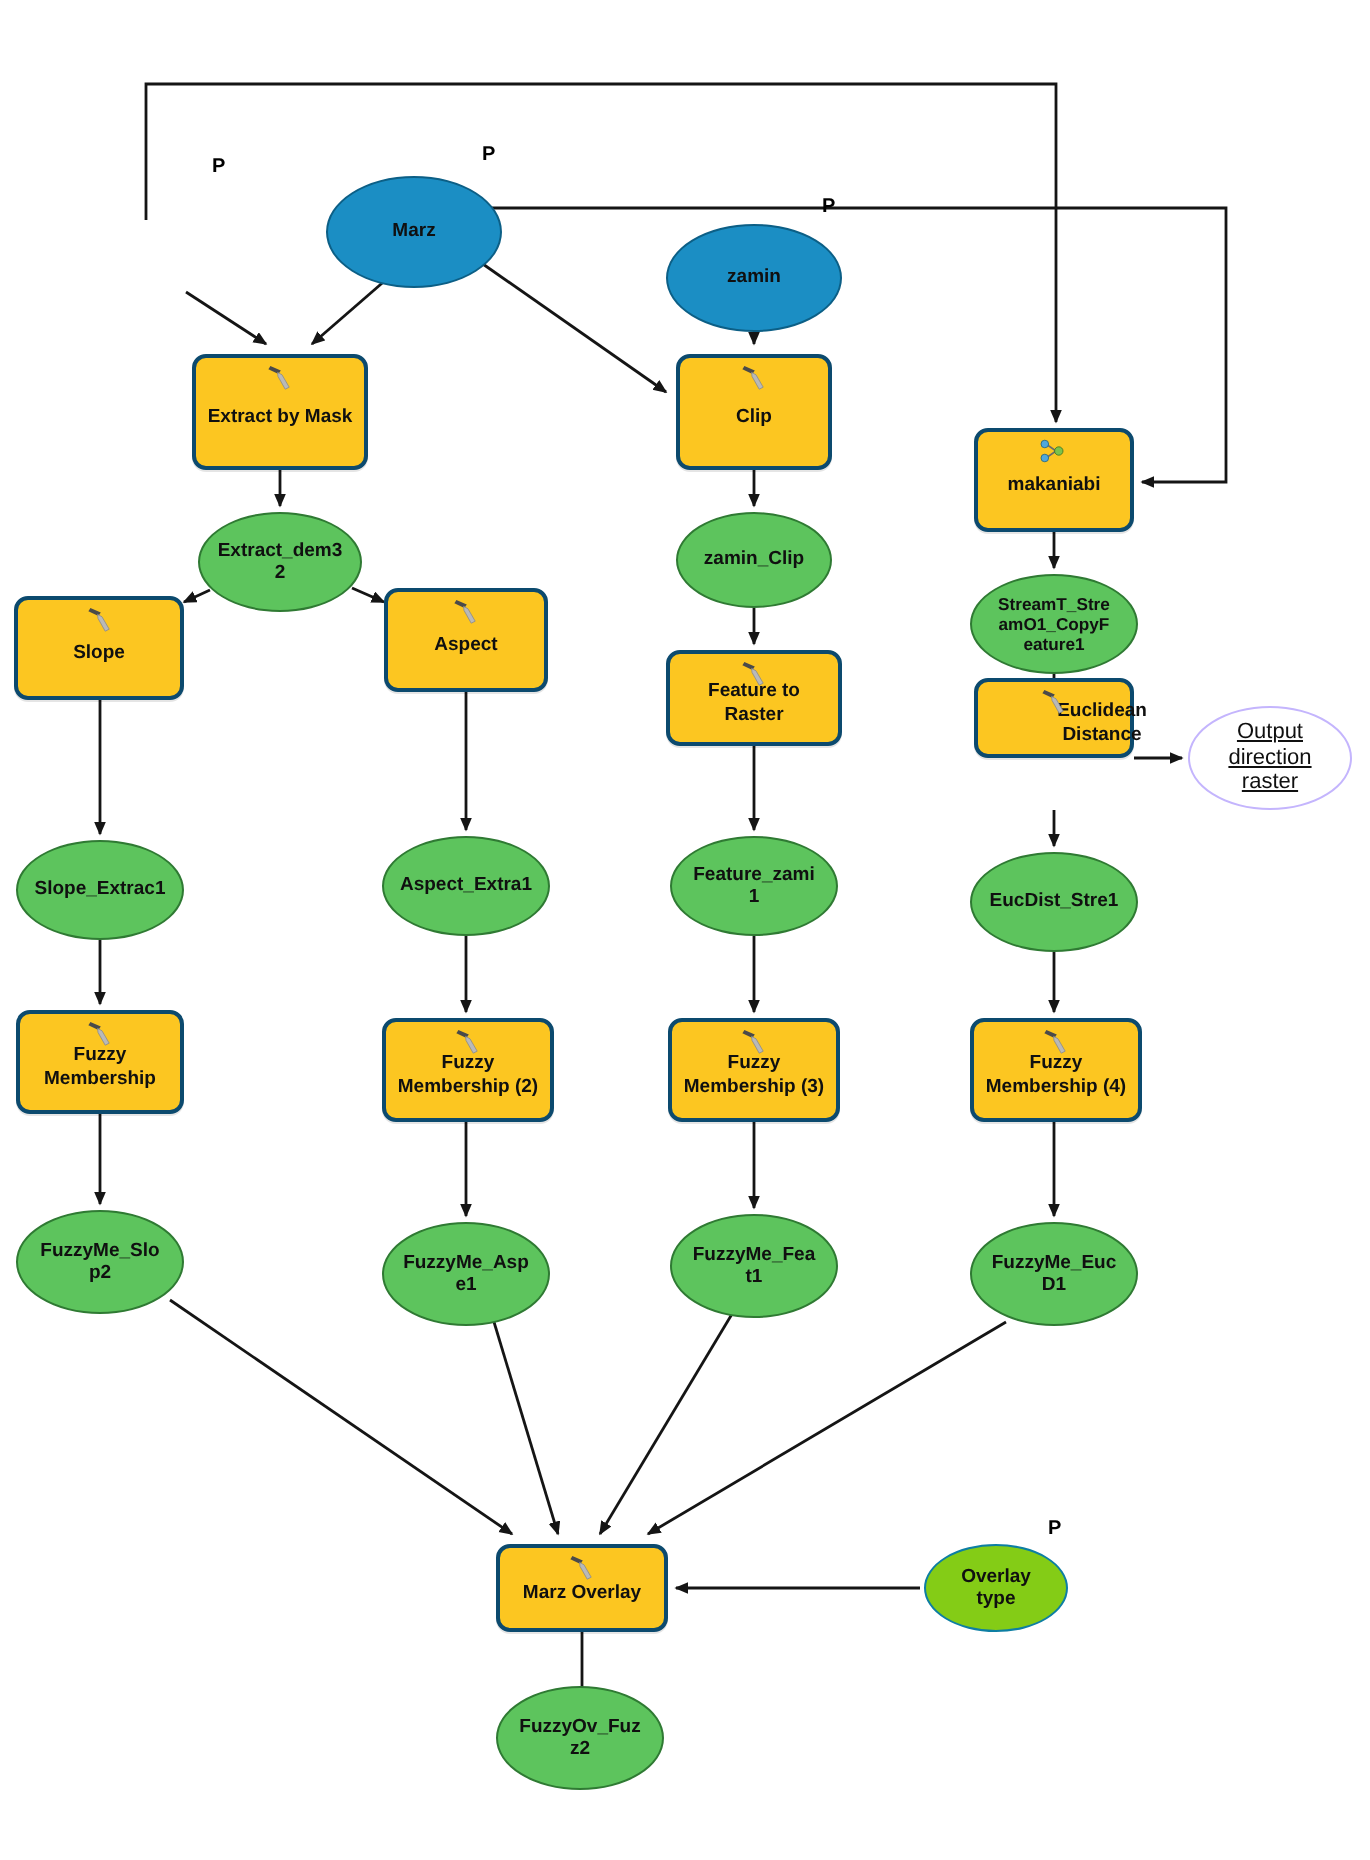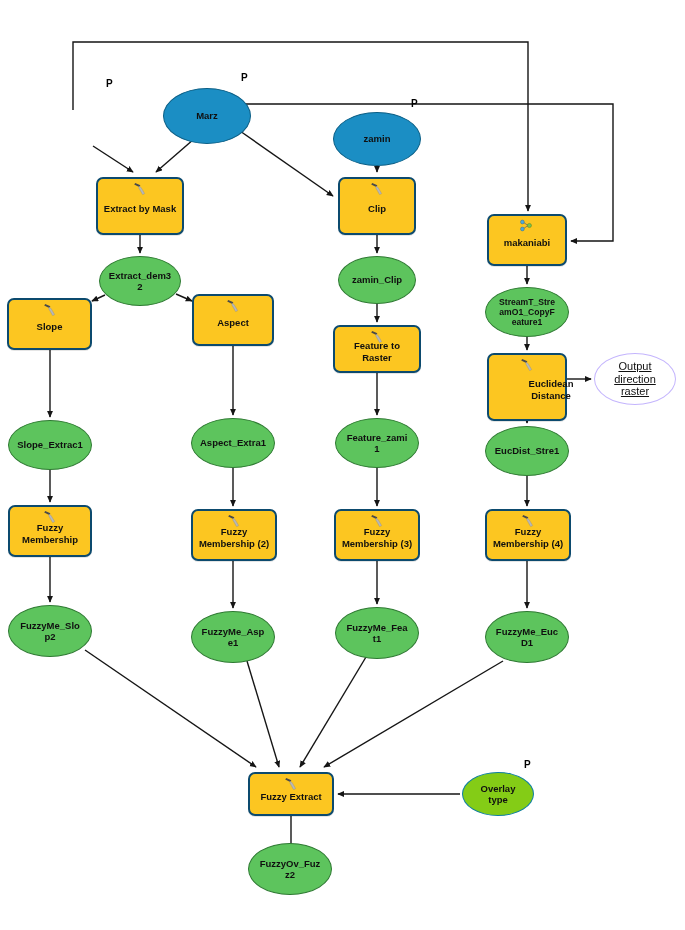--- a/index.html
+++ b/index.html
@@ -248,21 +248,21 @@
   <div class="node tool" style="left:333px;top:325px;width:88px;height:48px;">
     <span class="tool-icon">
       <svg viewBox="0 0 16 13" width="16" height="13" xmlns="http://www.w3.org/2000/svg">
         <path d="M3.2,1.0 L8.4,3.2 L7.2,5.0 L2.2,2.6 Z" fill="#4a4a4a"></path>
         <path d="M6.8,4.2 L9.0,5.4 L12.6,11.6 L10.6,12.6 L7.0,6.2 Z" fill="#b9b9b9" stroke="#8a8a8a" stroke-width="0.4"></path>
       </svg>
     </span>
     <span class="lbl">Feature to Raster</span>
   </div>
 
-  <div class="node tool" style="left:487px;top:353px;width:80px;height:68px;padding-left:48px;">
+  <div class="node tool" style="left:487px;top:339px;width:80px;height:40px;padding-left:48px;">
     <span class="tool-icon">
       <svg viewBox="0 0 16 13" width="16" height="13" xmlns="http://www.w3.org/2000/svg">
         <path d="M3.2,1.0 L8.4,3.2 L7.2,5.0 L2.2,2.6 Z" fill="#4a4a4a"></path>
         <path d="M6.8,4.2 L9.0,5.4 L12.6,11.6 L10.6,12.6 L7.0,6.2 Z" fill="#b9b9b9" stroke="#8a8a8a" stroke-width="0.4"></path>
       </svg>
     </span>
     <span class="lbl">Euclidean<br>Distance</span>
   </div>
 
   <div class="node ell ell-white" style="left:594px;top:353px;width:82px;height:52px;">
@@ -341,21 +341,21 @@
     <span class="lbl">FuzzyMe_Euc<br>D1</span>
   </div>
 
   <div class="node tool" style="left:248px;top:772px;width:86px;height:44px;">
     <span class="tool-icon">
       <svg viewBox="0 0 16 13" width="16" height="13" xmlns="http://www.w3.org/2000/svg">
         <path d="M3.2,1.0 L8.4,3.2 L7.2,5.0 L2.2,2.6 Z" fill="#4a4a4a"></path>
         <path d="M6.8,4.2 L9.0,5.4 L12.6,11.6 L10.6,12.6 L7.0,6.2 Z" fill="#b9b9b9" stroke="#8a8a8a" stroke-width="0.4"></path>
       </svg>
     </span>
-    <span class="lbl">Fuzzy Extract</span>
+    <span class="lbl">Marz Overlay</span>
   </div>
 
   <div class="node ell ell-cyan" style="left:462px;top:772px;width:72px;height:44px;">
     <span class="lbl">Overlay<br>type</span>
   </div>
   <div class="p-mark" style="left:524px;top:759px;">P</div>
 
   <div class="node ell ell-green" style="left:248px;top:843px;width:84px;height:52px;align-items:center;">
     <span class="lbl">FuzzyOv_Fuz<br>z2</span>
   </div>

